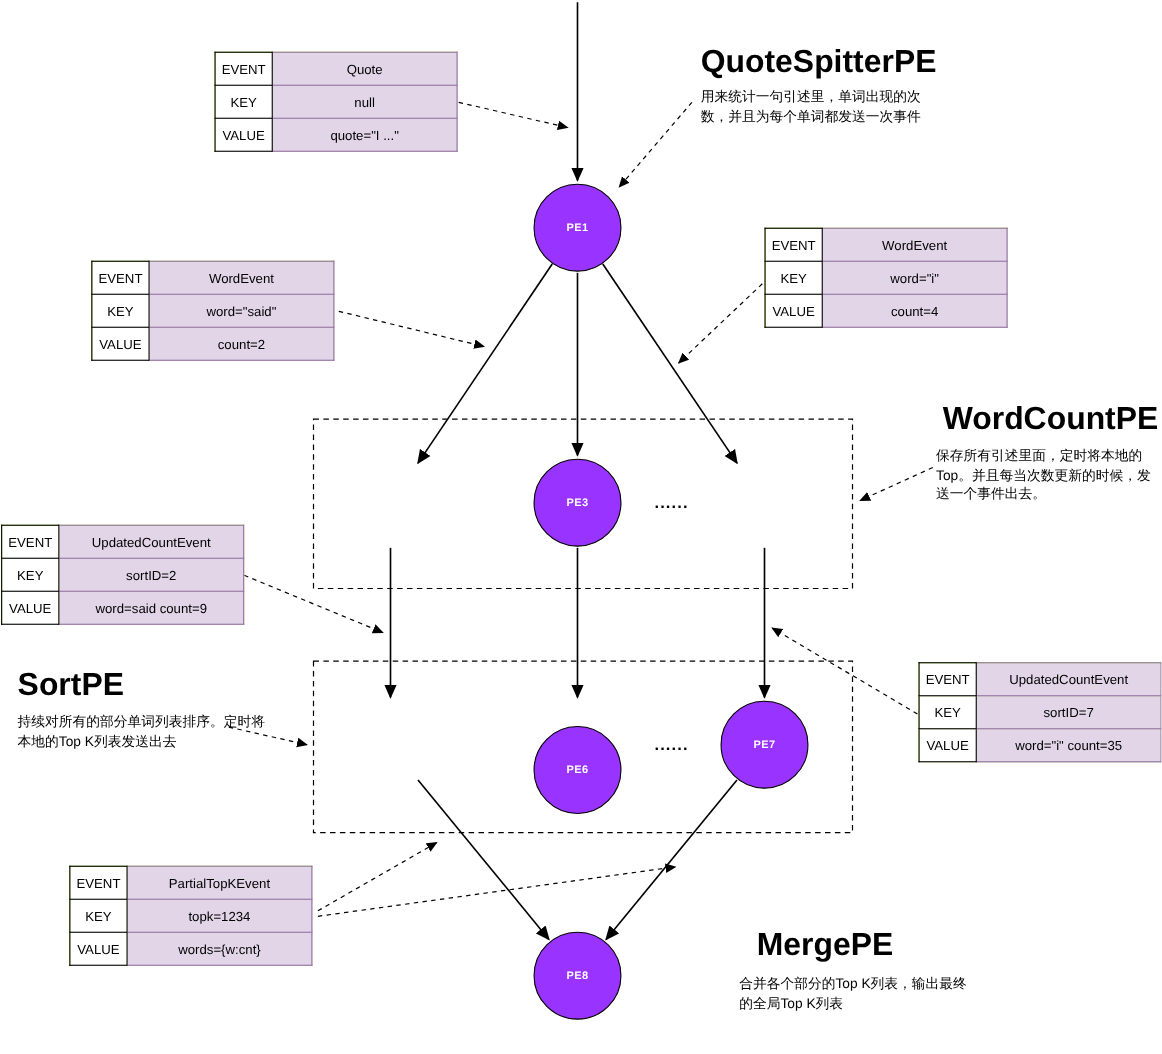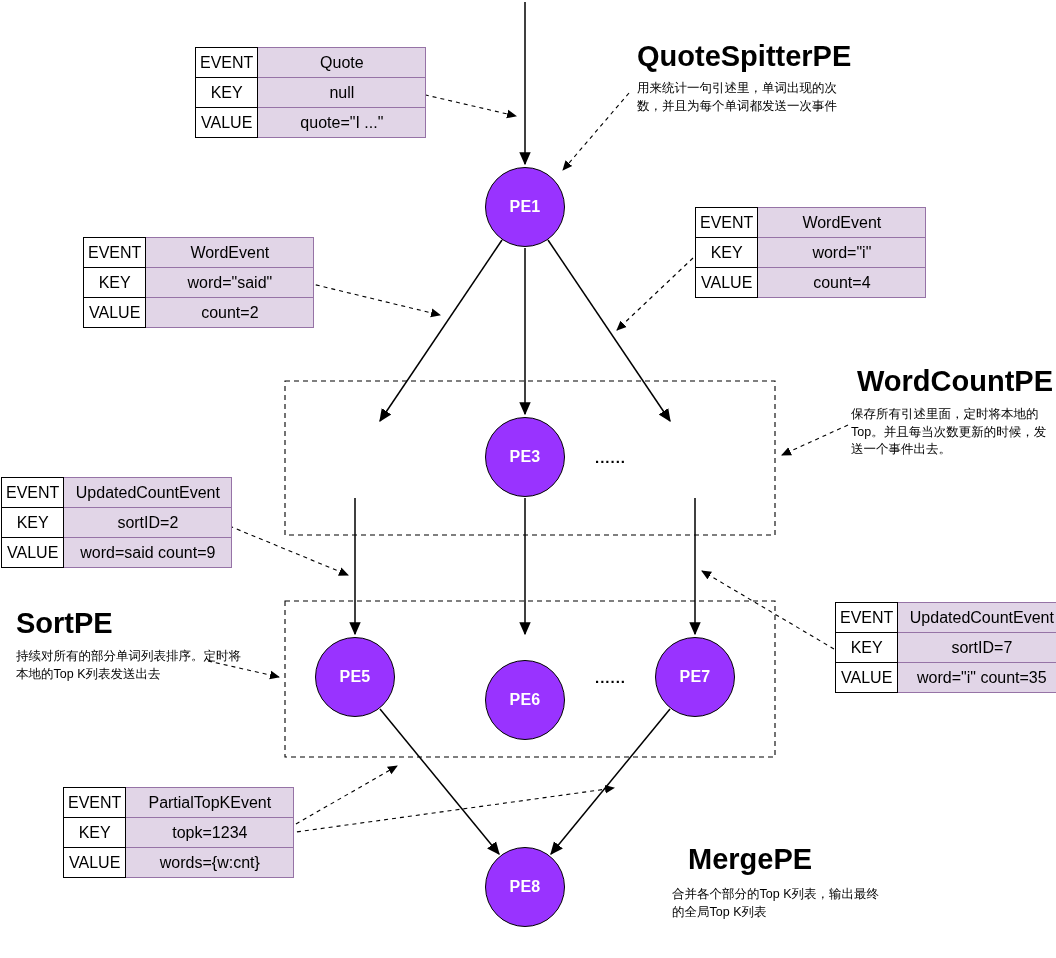--- a/index.html
+++ b/index.html
@@ -2,22 +2,22 @@
 <html><head>
 <meta charset="utf-8">
 <style>
   *{box-sizing:border-box;margin:0;padding:0}
   html,body{background:#fff}
   body{font-family:"Liberation Sans","DejaVu Sans",sans-serif;color:#000}
   .canvas{position:relative;width:1056px;height:958px;background:#fff;overflow:hidden}
   svg.layer{position:absolute;left:0;top:0;width:1056px;height:958px}
   .pe{position:absolute;width:80px;height:80px;border-radius:50%;
       background:#9933FF;border:1.5px solid #000;display:flex;align-items:center;
-      justify-content:center;color:#fff;font-weight:bold;font-size:16px;letter-spacing:.3px}
-  .evt{position:absolute;border-collapse:collapse;font-size:16px;background:#bef264}
+      justify-content:center;color:#fff;font-weight:bold;font-size:10px;letter-spacing:.3px}
+  .evt{position:absolute;border-collapse:collapse;font-size:12px;background:#bef264}
   .evt td{text-align:center;height:30px;padding:0 4px}
   .evt td.lbl{width:52px;min-width:52px;background:#FFFFFF;border:1px solid #000}
   .evt td.val{width:168px;min-width:168px;background:#E1D5E7;border:1px solid #9673A6}
   .title{position:absolute;font-size:29px;font-weight:bold;white-space:nowrap}
   .desc{position:absolute;font-size:12.5px;line-height:1.4}
   .dots{position:absolute;font-weight:bold;font-size:15px;letter-spacing:1px}
   line.solid{stroke:#000;stroke-width:1.5}
   line.dashed{stroke:#000;stroke-width:1.1;stroke-dasharray:4 4}
   rect.group{fill:none;stroke:#000;stroke-width:1.1;stroke-dasharray:5 4}
 </style>
@@ -59,23 +59,20 @@
     <line class="dashed" x1="834" y1="649" x2="702" y2="571" marker-end="url(#arrowsm)"></line>
     <line class="dashed" x1="289" y1="828" x2="397" y2="766" marker-end="url(#arrowsm)"></line>
     <line class="dashed" x1="289" y1="833" x2="614" y2="788" marker-end="url(#arrowsm)"></line>
   </svg>
 
   <div class="pe" style="left:485px;top:167px">
       <span>PE1</span>
     </div>
   <div class="pe" style="left:485px;top:417px">
       <span>PE3</span>
-    </div>
-  <div class="pe" style="left:315px;top:637px">
-      <span>PE5</span>
     </div>
   <div class="pe" style="left:485px;top:660px">
       <span>PE6</span>
     </div>
   <div class="pe" style="left:655px;top:637px">
       <span>PE7</span>
     </div>
   <div class="pe" style="left:485px;top:847px">
       <span>PE8</span>
     </div>

